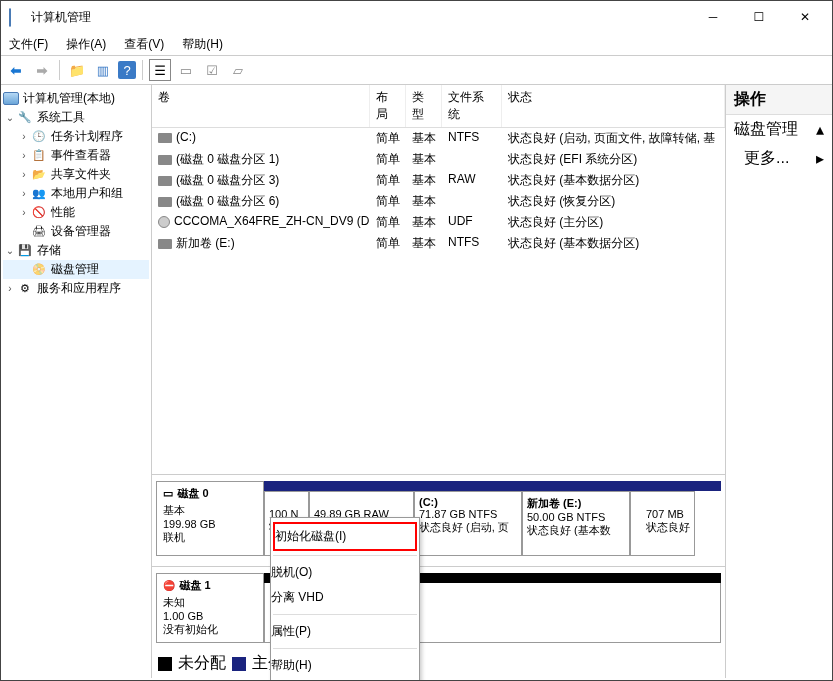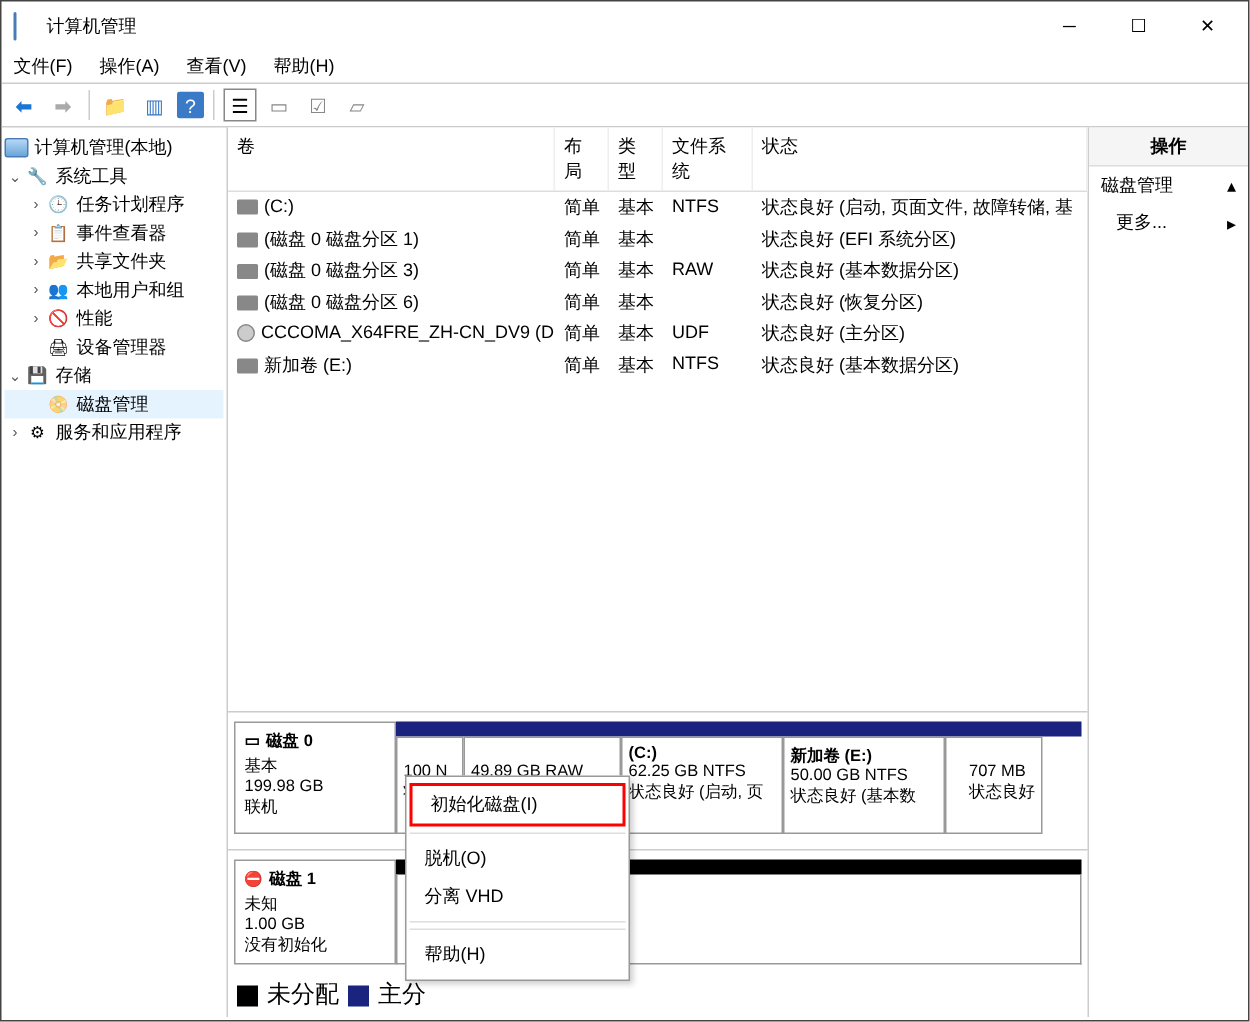--- a/index.html
+++ b/index.html
@@ -37,26 +37,26 @@
     .vol-icon.cd { border-radius:50%; width:12px; height:12px; background:#ccc; border:1px solid #888;}
     .vt-spacer { flex:1; border-bottom:1px solid #ccc;}
     .disk-map-pane { padding:6px 4px; font-size:11px; border-bottom:1px solid #ccc;}
     .disk-row { display:flex; height:75px; margin-bottom:4px;}
     .disk-info { width:108px; border:1px solid #999; padding:4px 6px; }
     .disk-info-header { display:flex; align-items:center; gap:4px; font-weight:bold; margin-bottom:2px;}
     .disk-boxes { flex:1; border-top:10px solid #1a237e; display:flex;}
     .part-box { border:1px solid #999; padding:4px 4px; overflow:hidden; white-space:nowrap;}
     .legend-row { display:flex; align-items:center; gap:6px; padding:4px 6px; font-size:16px;}
     .legend-sw { width:14px; height:14px;}
-    .actions-pane { width:106px; font-size:12px;text-align:center;}
+    .actions-pane { width:106px; font-size:16px;}
     .actions-header { background:#f5f5f5; padding:4px 8px; font-weight:bold; border-bottom:1px solid #ddd;}
     .actions-item { padding:4px 8px; display:flex; align-items:center; justify-content:space-between;}
     .actions-item.indent { padding-left:18px;}
     .ctx-menu { position:absolute; background:#fff; border:1px solid #999; box-shadow:2px 2px 4px rgba(0,0,0,.2); font-size:12px; padding:4px 0; width:150px;}
-    .ctx-item { padding:4px 12px;}
+    .ctx-item { padding:4px 0;}
     .ctx-item.hl { border:2px solid red; margin:0 2px;}
     .ctx-sep { height:1px; background:#ddd; margin:4px 2px;}
     .disk-info2 { width:108px; border:1px solid #999; padding:4px 6px;}
     .disk-row2 { display:flex; height:70px;}
     .disk-boxes2 { flex:1; border-top:10px solid #000; display:flex;}
     .red-dot { color:#d00; font-size:10px;}
     .icon-mon{width:16px;height:13px;border:1px solid #4a7bb5;border-radius:2px;position:relative;background:linear-gradient(#b5d8f5,#6aa5d8);}
   </style>
 </head>
 <body>
@@ -225,21 +225,21 @@
               <div>100 N</div>
               <div>状态良</div>
             </div>
             <div class="part-box" style="width: 105px;">
               <div style="font-weight:bold">&nbsp;</div>
               <div>49.89 GB RAW</div>
               <div>状态良好 (基本数</div>
             </div>
             <div class="part-box" style="width: 108px;">
               <div style="font-weight:bold">(C:)</div>
-              <div>62.25 GB NTFS</div>
+              <div>71.87 GB NTFS</div>
               <div>状态良好 (启动, 页</div>
             </div>
             <div class="part-box" style="width: 108px;">
               <div style="font-weight:bold">新加卷  (E:)</div>
               <div>50.00 GB NTFS</div>
               <div>状态良好 (基本数</div>
             </div>
             <div class="part-box" style="width: 65px; padding-left: 15px;">
               <div style="font-weight:bold">&nbsp;</div>
               <div>707 MB</div>
@@ -286,15 +286,16 @@
       </div>
   </div>
 </div>
 
 <div class="ctx-menu" style="left:269px; top:516px;">
   <div class="ctx-item hl">初始化磁盘(I)</div>
   <div class="ctx-sep"></div>
   <div class="ctx-item">脱机(O)</div>
   <div class="ctx-item">分离 VHD</div>
   <div class="ctx-sep"></div>
+  <div class="ctx-item">属性(P)</div>
   <div class="ctx-sep"></div>
   <div class="ctx-item">帮助(H)</div>
 </div>
 
 </body></html>

